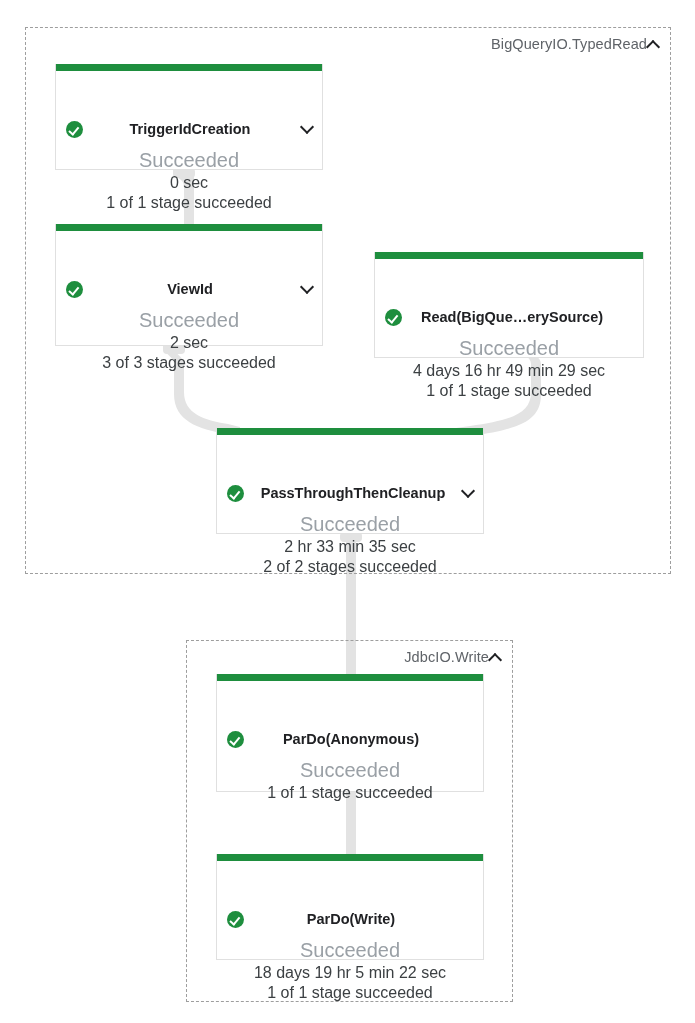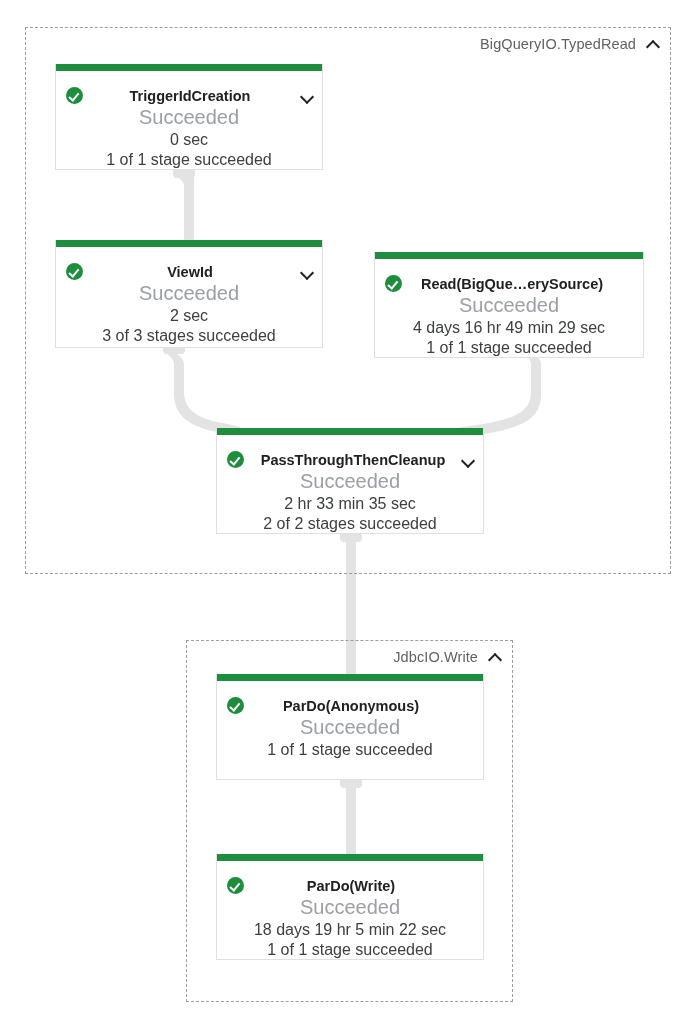--- a/index.html
+++ b/index.html
@@ -35,21 +35,20 @@
     background: transparent;
     z-index: 2;
     box-sizing: border-box;
   }
   .group-header {
     position: absolute;
     top: 8px;
     right: 10px;
     display: flex;
     align-items: center;
-    gap: 11px;
     cursor: pointer;
   }
   .group-title {
     font-size: 14.5px;
     color: #5f6368;
     letter-spacing: 0.1px;
     white-space: nowrap;
   }
   .chev-up, .chev-down {
     width: 13px;
@@ -81,23 +80,24 @@
     cursor: pointer;
   }
   .node-bar {
     height: 7px;
     width: 100%;
     background: #1e8e3e;
   }
   .node-titlerow {
     position: relative;
     display: flex;
-    align-items: flex-end;
+    align-items: flex-start;
     padding: 7px 8px 0 10px;
     min-height: 26px;
+    margin-top: 43px;
   }
   .status-icon {
     width: 17px;
     height: 17px;
     border-radius: 50%;
     background: #1e8e3e;
     flex: 0 0 auto;
     position: relative;
   }
   .status-icon::after {
@@ -223,21 +223,21 @@
       <span class="node-title">TriggerIdCreation</span>
       <span class="node-chev"></span>
     </div>
     <div class="node-body">
       <div class="node-status">Succeeded</div>
       <div class="node-line">0 sec</div>
       <div class="node-line">1 of 1 stage succeeded</div>
     </div>
   </div>
 
-  <div class="node" id="n1" style="left: 55px; top: 240px; width: 268px; height: 108px;">
+  <div class="node" id="n1" style="left: 55px; top: 224px; width: 268px; height: 122px;">
     <div class="node-bar" style="background: rgb(30, 142, 62);"></div>
     <div class="node-titlerow">
       <span class="status-icon" style="background: rgb(30, 142, 62);"></span>
       <span class="node-title">ViewId</span>
       <span class="node-chev"></span>
     </div>
     <div class="node-body">
       <div class="node-status">Succeeded</div>
       <div class="node-line">2 sec</div>
       <div class="node-line">3 of 3 stages succeeded</div>
@@ -265,21 +265,21 @@
       <span class="node-title tight">PassThroughThenCleanup</span>
       <span class="node-chev"></span>
     </div>
     <div class="node-body">
       <div class="node-status">Succeeded</div>
       <div class="node-line">2 hr 33 min 35 sec</div>
       <div class="node-line">2 of 2 stages succeeded</div>
     </div>
   </div>
 
-  <div class="node" id="n4" style="left: 216px; top: 674px; width: 268px; height: 106px;">
+  <div class="node" id="n4" style="left: 216px; top: 674px; width: 268px; height: 118px;">
     <div class="node-bar" style="background: rgb(30, 142, 62);"></div>
     <div class="node-titlerow">
       <span class="status-icon" style="background: rgb(30, 142, 62);"></span>
       <span class="node-title">ParDo(Anonymous)</span>
       <span class="node-chev spacer"></span>
     </div>
     <div class="node-body">
       <div class="node-status">Succeeded</div>
       <div class="node-line">1 of 1 stage succeeded</div>
     </div>

